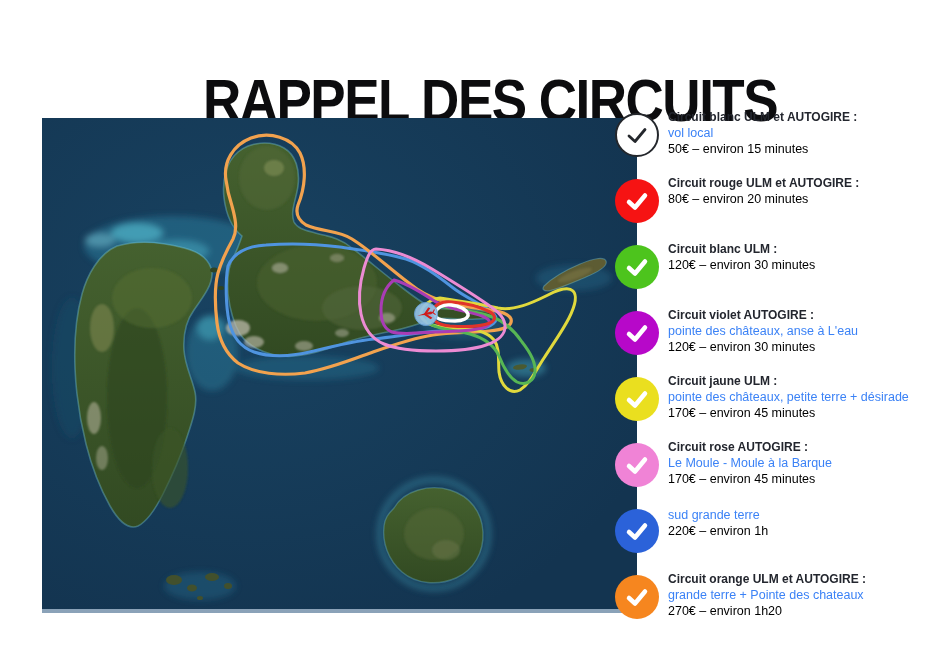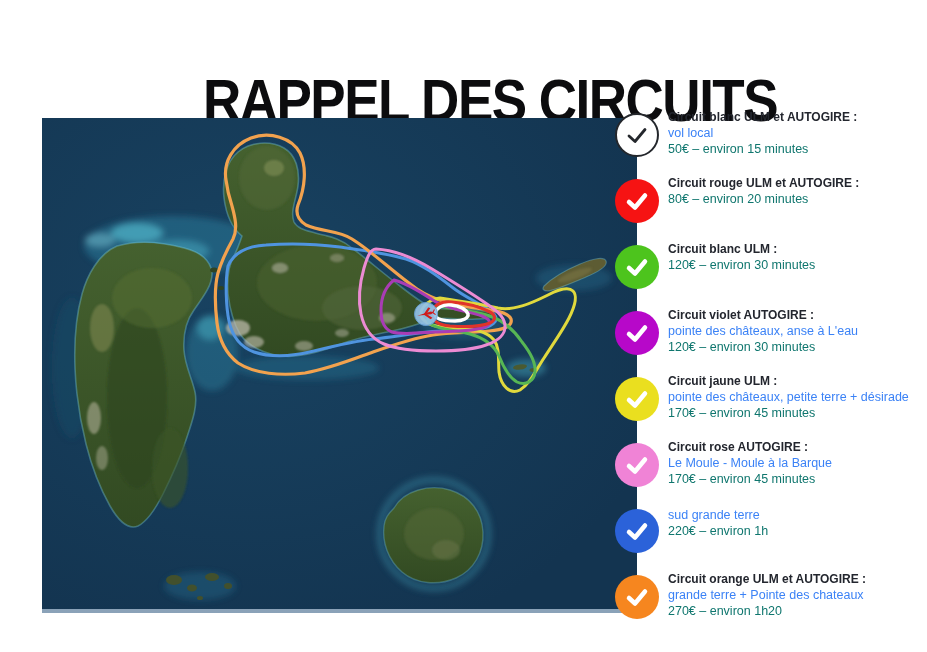--- a/index.html
+++ b/index.html
@@ -16,21 +16,21 @@
   .map-wrap{position:absolute;left:42px;top:118px;width:595px;height:495px;}
   .legend{position:absolute;left:615px;top:113px;width:305px;}
   .legend-row{display:flex;align-items:flex-start;margin-bottom:22px;height:44px;}
   .badge{
     width:44px;height:44px;border-radius:50%;flex:0 0 44px;box-sizing:border-box;
     display:flex;align-items:center;justify-content:center;
   }
   .legend-text{margin-left:9px;margin-top:-2px;}
   .legend-title{font-size:12px;font-weight:700;color:#23262e;line-height:1.15;white-space:nowrap;}
   .legend-desc{font-size:12.5px;color:#3b82f6;line-height:1.2;margin-top:1px;white-space:nowrap;}
-  .legend-price{font-size:12.5px;color:#0f766e;line-height:1.2;margin-top:1px;white-space:nowrap;}
+  .legend-price{font-size:12.5px;color:#000000;line-height:1.2;margin-top:1px;white-space:nowrap;}
 </style>
 </head>
 <body>
 
 <h1 class="page-title">RAPPEL DES CIRCUITS</h1>
 
 <div class="map-wrap">
   <svg width="595" height="495" viewBox="0 0 595 495" xmlns="http://www.w3.org/2000/svg">
     <defs>
       <radialGradient id="oceanlight" cx="0.35" cy="0.35" r="0.75">

